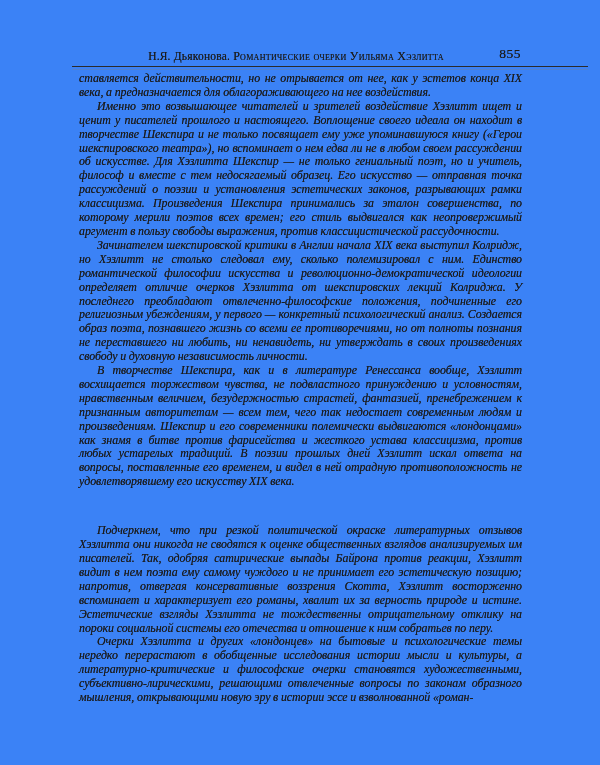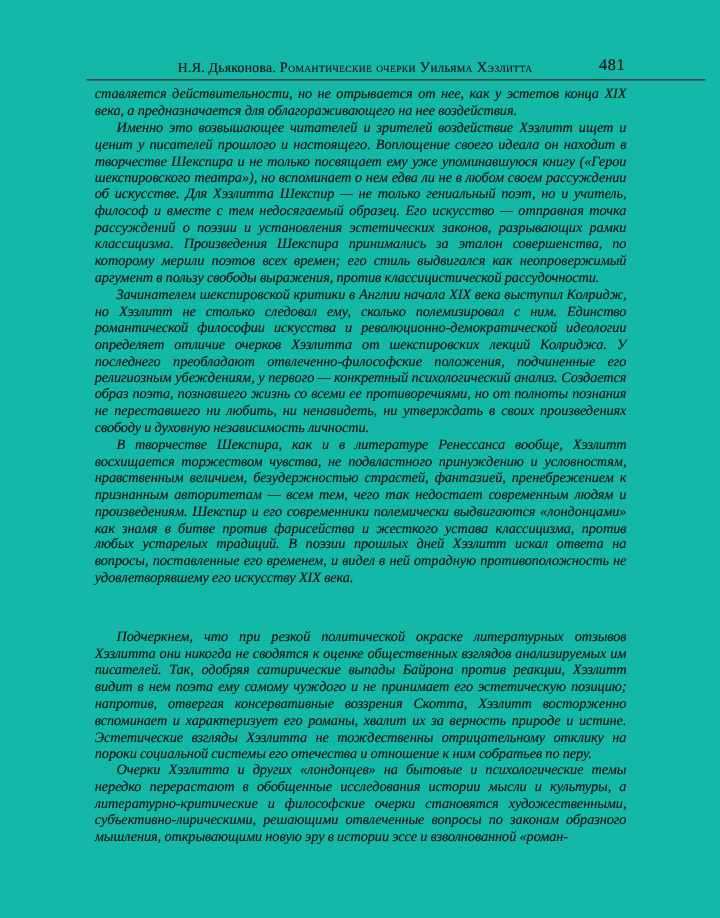--- a/index.html
+++ b/index.html
@@ -4,21 +4,21 @@
 <style>
   html, body {
     margin: 0;
     padding: 0;
     background: #ffffff;
   }
   .page {
     position: relative;
     width: 600px;
     height: 765px;
-    background: #14b8a6;
+    background: #3b82f6;
     overflow: hidden;
     font-family: "Liberation Serif", "DejaVu Serif", serif;
     color: #1c1c1c;
   }
   .running-header {
     position: absolute;
     left: 72px;
     top: 49px;
     width: 516px;
     height: 16px;
@@ -87,21 +87,21 @@
 </head>
 <body>
 
 <div class="page">
 
   <div class="running-header">
     <div class="header-titleline">
       <span class="header-author">Н.Я. Дьяконова.</span>
       <span class="header-chapter">Романтические очерки Уильяма Хэзлитта</span>
     </div>
-    <div class="pagenum">481</div>
+    <div class="pagenum">855</div>
   </div>
 
   <div class="header-rule"></div>
 
   <div class="textcol">
     <p class="para noindent">ставляется действительности, но не отрывается от нее, как у эстетов конца XIX века, а предназначается для облагораживающего на нее воздействия.</p>
     <p class="para">Именно это возвышающее читателей и зрителей воздействие Хэзлитт ищет и ценит у писателей прошлого и настоящего. Воплощение своего идеала он находит в творчестве Шекспира и не только посвящает ему уже упоминавшуюся книгу («Герои шекспировского театра»), но вспоминает о нем едва ли не в любом своем рассуждении об искусстве. Для Хэзлитта Шекспир — не только гениальный поэт, но и учитель, философ и вместе с тем недосягаемый образец. Его искусство — отправная точка рассуждений о поэзии и установления эстетических законов, разрывающих рамки классицизма. Произведения Шекспира принимались за эталон совершенства, по которому мерили поэтов всех времен; его стиль выдвигался как неопровержимый аргумент в пользу свободы выражения, против классицистической рассудочности.</p>
     <p class="para">Зачинателем шекспировской критики в Англии начала XIX века выступил Колридж, но Хэзлитт не столько следовал ему, сколько полемизировал с ним. Единство романтической философии искусства и революционно-демократической идеологии определяет отличие очерков Хэзлитта от шекспировских лекций Колриджа. У последнего преобладают отвлеченно-философские положения, подчиненные его религиозным убеждениям, у первого — конкретный психологический анализ. Создается образ поэта, познавшего жизнь со всеми ее противоречиями, но от полноты познания не переставшего ни любить, ни ненавидеть, ни утверждать в своих произведениях свободу и духовную независимость личности.</p>
     <p class="para">В творчестве Шекспира, как и в литературе Ренессанса вообще, Хэзлитт восхищается торжеством чувства, не подвластного принуждению и условностям, нравственным величием, безудержностью страстей, фантазией, пренебрежением к признанным авторитетам — всем тем, чего так недостает современным людям и произведениям. Шекспир и его современники полемически выдвигаются «лондонцами» как знамя в битве против фарисейства и жесткого устава классицизма, против любых устарелых традиций. В поэзии прошлых дней Хэзлитт искал ответа на вопросы, поставленные его временем, и видел в ней отрадную противоположность не удовлетворявшему его искусству XIX века.</p>
 

